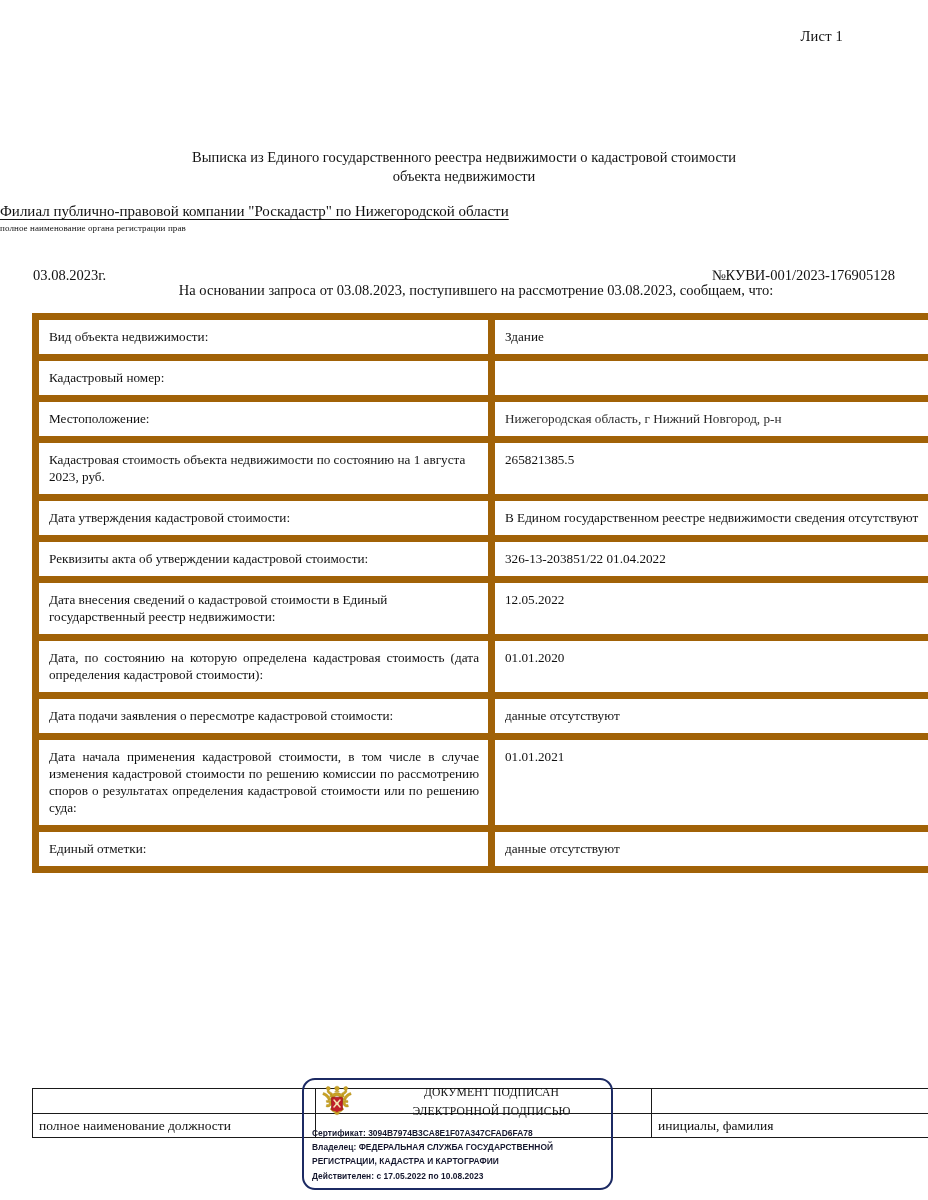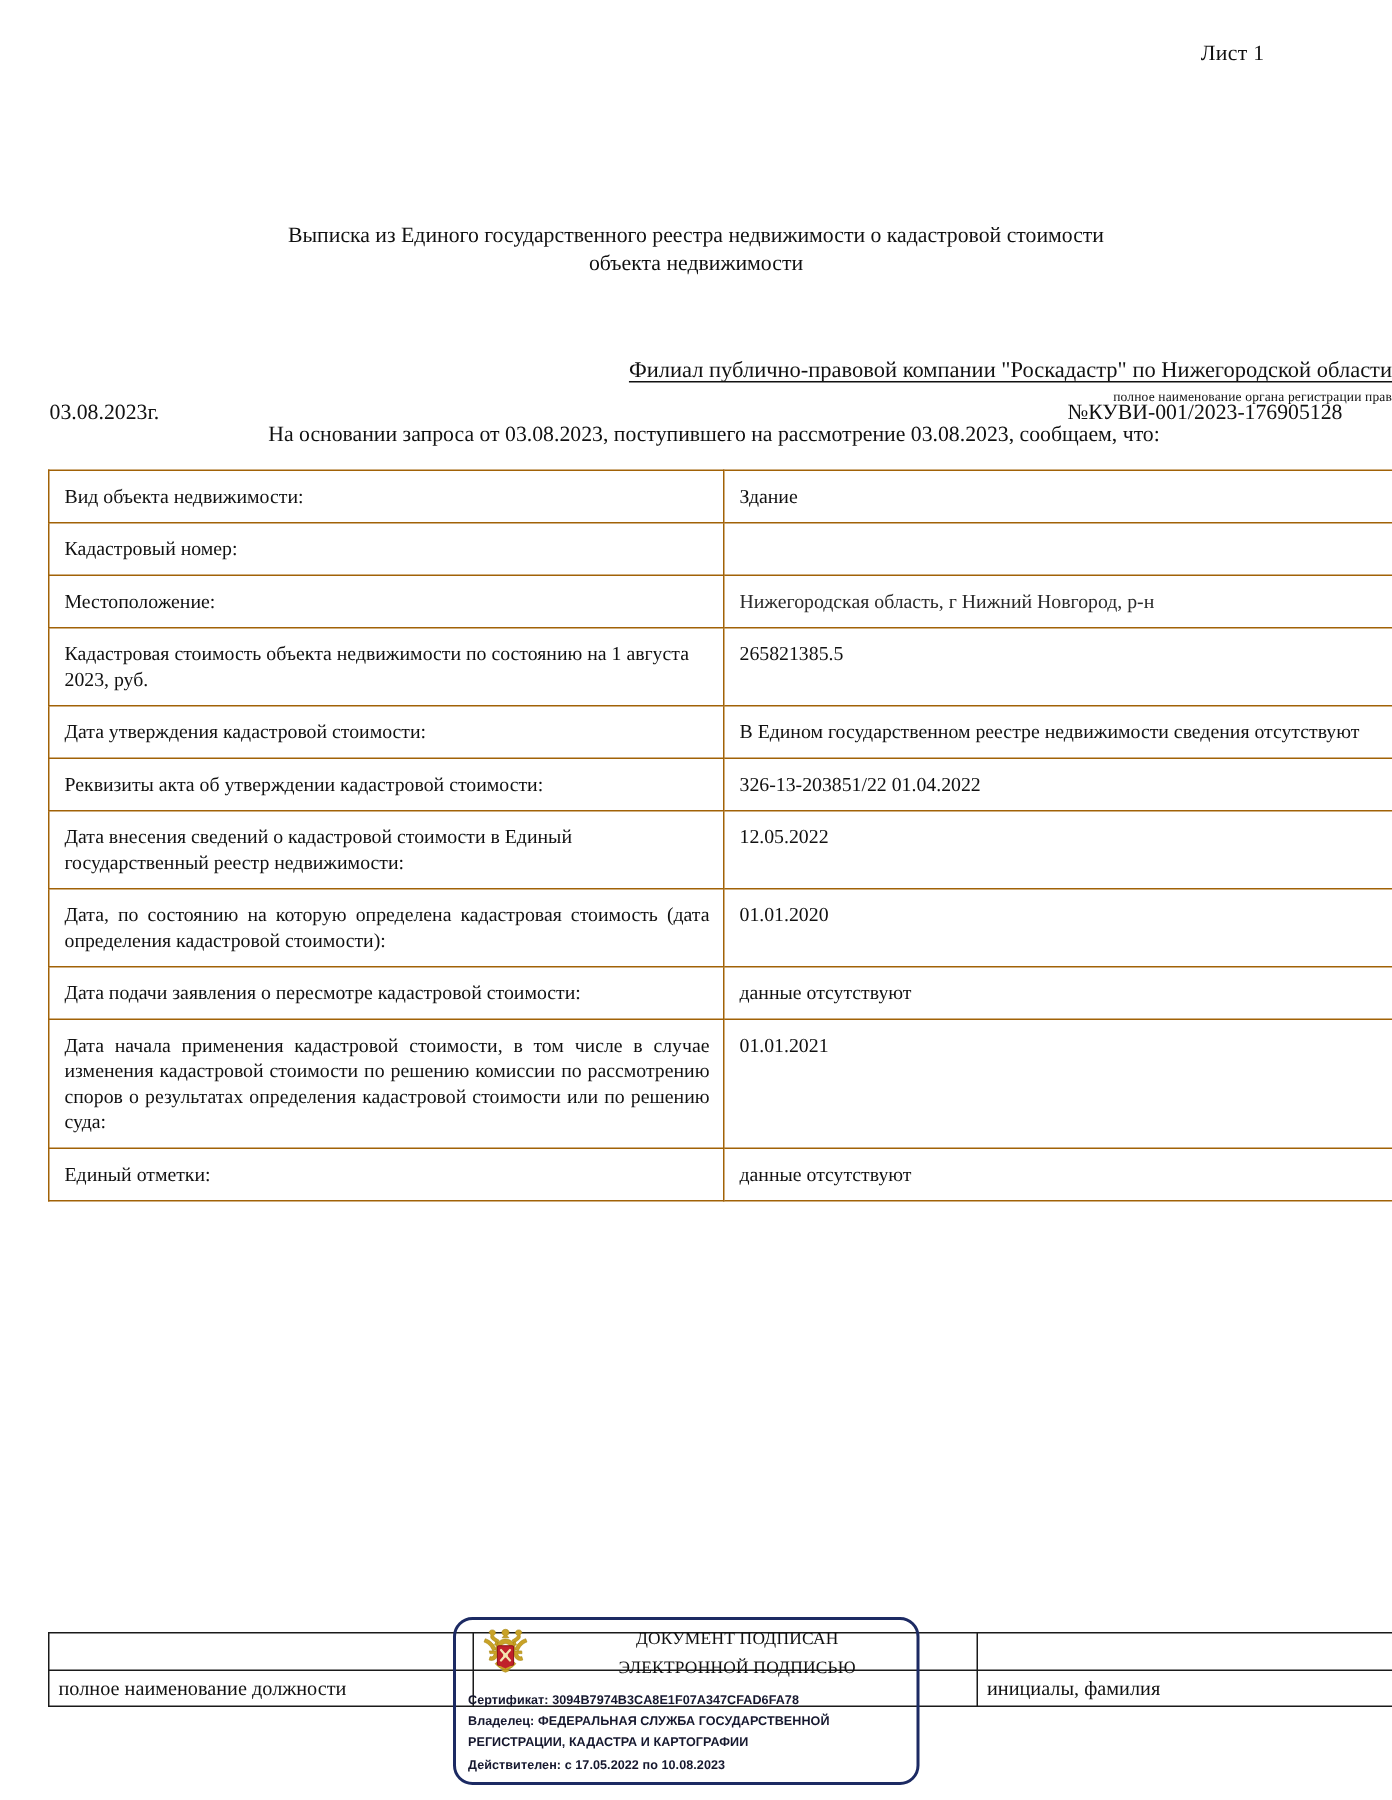--- a/index.html
+++ b/index.html
@@ -44,22 +44,21 @@
     line-height: 19px;
   }
   .doc-title .l1 { display: block; }
   .doc-title .l2 { display: block; }
 
   .org-block {
     position: absolute;
     top: 202px;
     left: 0;
     width: 928px;
-    text-align: right;
-    margin-top: 36px;
+    text-align: left;
   }
   .org-name {
     display: inline-block;
     font-size: 15px;
     text-decoration: underline;
     text-underline-offset: 3px;
     white-space: nowrap;
   }
   .org-caption {
     display: block;
@@ -93,21 +92,21 @@
   .main-table {
     position: absolute;
     top: 313px;
     left: 32px;
     width: 863px;
     border-collapse: collapse;
     table-layout: fixed;
     font-size: 13.2px;
   }
   .main-table td {
-    border: 1px solid #a16207;
+    border: 7px solid #a16207;
     vertical-align: top;
     padding: 8px 9px 9px 10px;
     line-height: 17px;
   }
   .main-table td.label { width: 430px; }
   .main-table td.value { width: 433px; }
   .main-table td.justify { text-align: justify; margin-left: 24px; }
   .cell-faded { color: #2b2b2b; }
 
   

